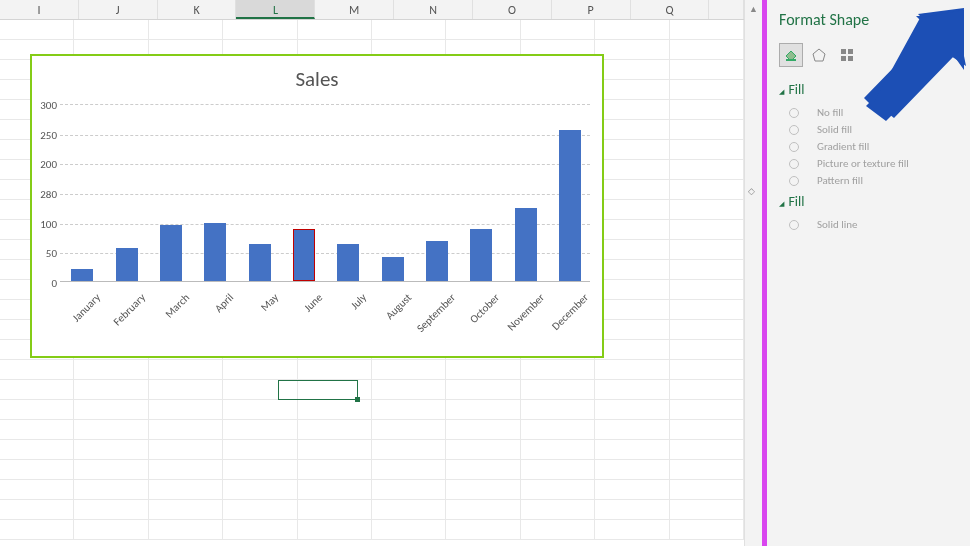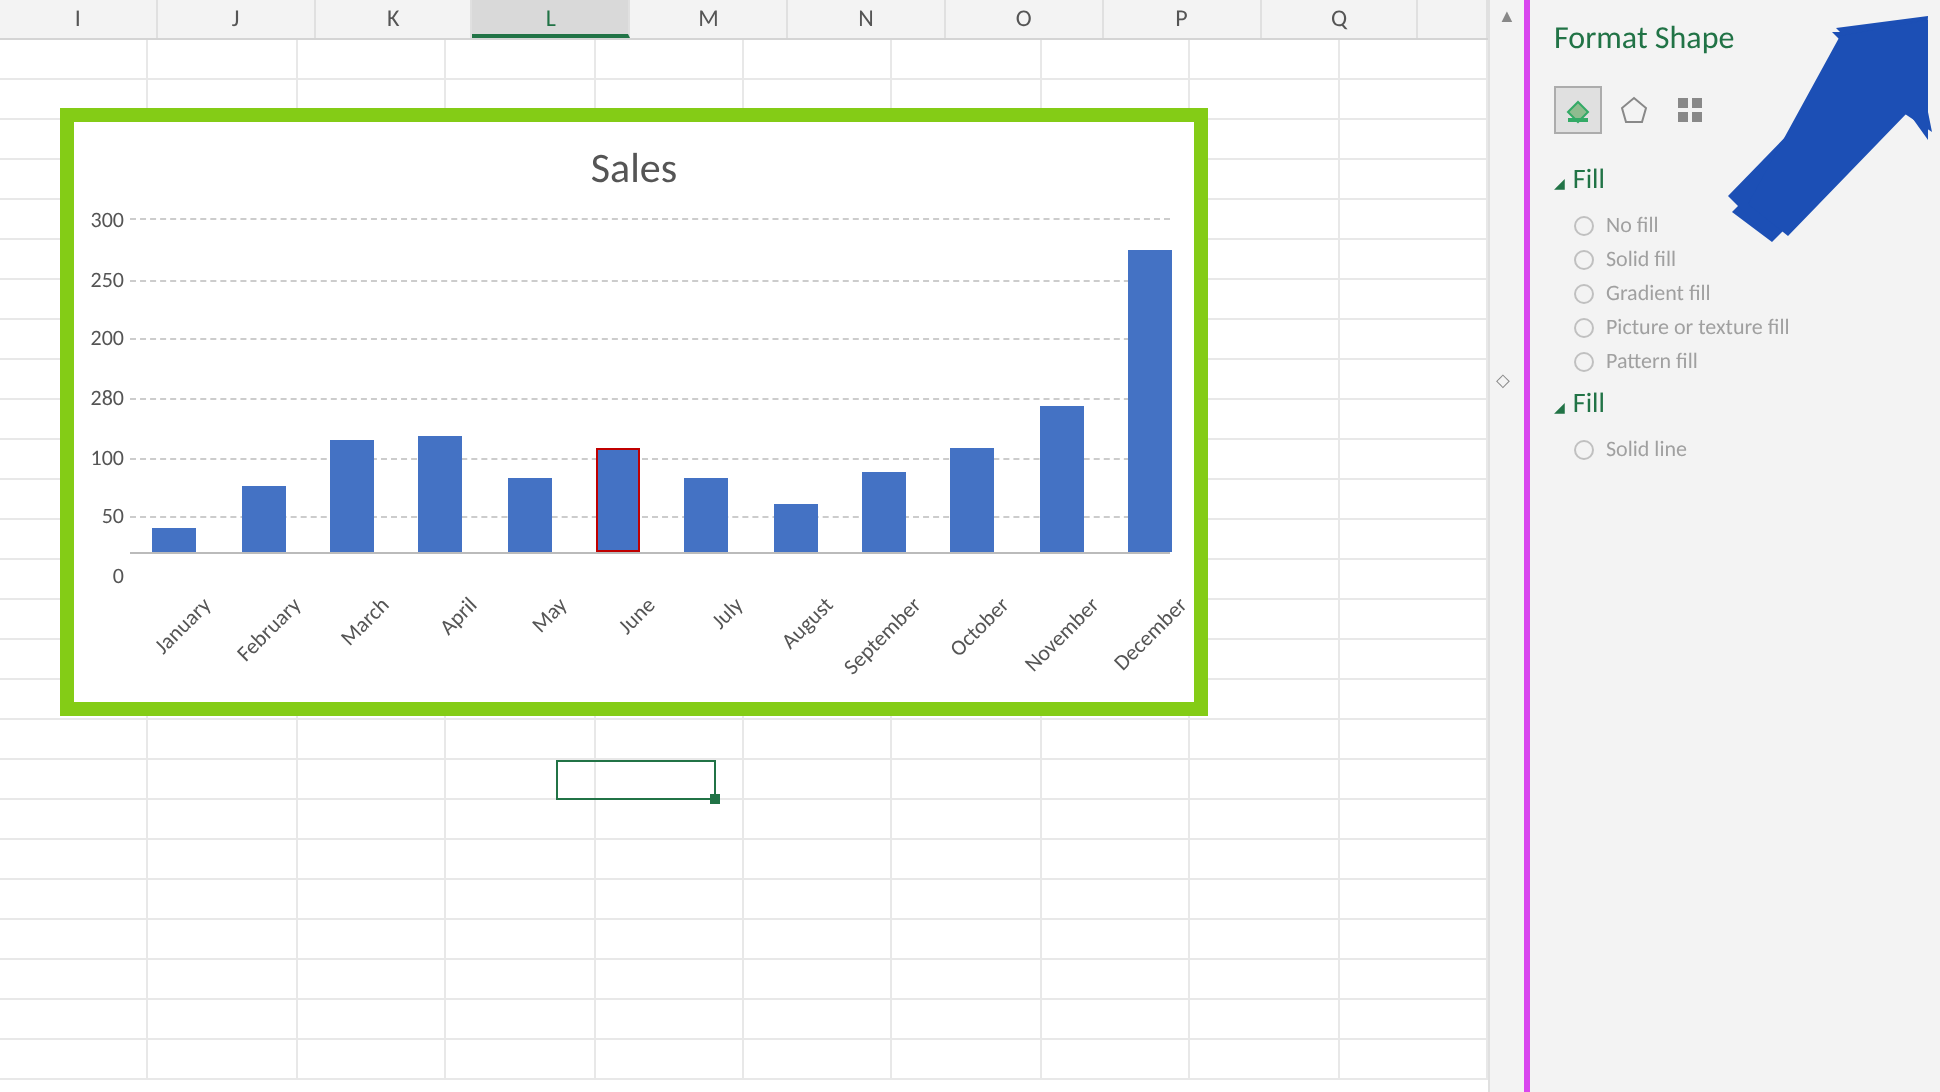--- a/index.html
+++ b/index.html
@@ -63,21 +63,21 @@
       position: absolute;
       right: -3px; bottom: -3px;
       width: 5px; height: 5px;
       background: #217346;
     }
     .chart-obj {
       position: absolute;
       top: 54px; left: 30px;
       width: 574px; height: 304px;
       background: #fff;
-      border: 7px solid #84cc16;
+      border: 2px solid #84cc16;
     }
     .chart-title {
       text-align: center;
       font-size: 21px;
       color: #555;
       padding-top: 10px;
       font-weight: normal;
     }
     .plot-area {
       position: absolute;
@@ -122,21 +122,21 @@
       width: 18px;
       background: #f3f3f3;
       border-left: 1px solid #e0e0e0;
       position: relative;
     }
     .scroll-up-arrow { position:absolute; top:3px; left:4px; font-size:9px; color:#888; }
     .expand-marker { position:absolute; top:185px; left:3px; font-size:9px; color:#888; }
     .pane {
       width: 208px;
       background: #f3f3f3;
-      border-left: 3px solid #d946ef;
+      border-left: 5px solid #d946ef;
       padding: 10px 10px 10px 12px;
       position: relative;
       font-size: 11px;
       color: #555;
     }
     .pane-title {
       color: #217346;
       font-size: 16px;
       font-weight: normal;
       margin-bottom: 14px;
@@ -173,21 +173,21 @@
     }
     .section-head::before {
       content: '◢';
       font-size: 7px;
       margin-right: 4px;
       color: #217346;
     }
     .radio-row {
       display: flex;
       align-items: center;
-      gap: 6px;
+      gap: 18px;
       margin: 4px 0 4px 10px;
       color: #a0a0a0;
     }
     .radio-dot {
       width: 10px; height: 10px;
       border: 1px solid #c0c0c0;
       border-radius: 50%;
     }
     .arrow-callout {
       position: absolute;

